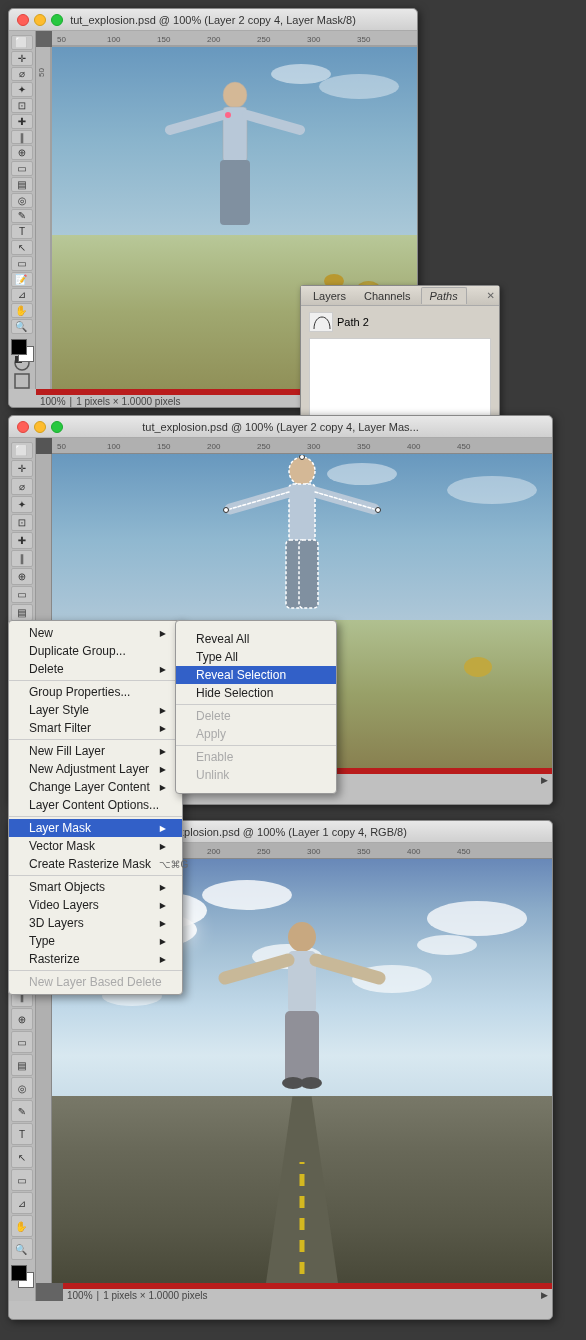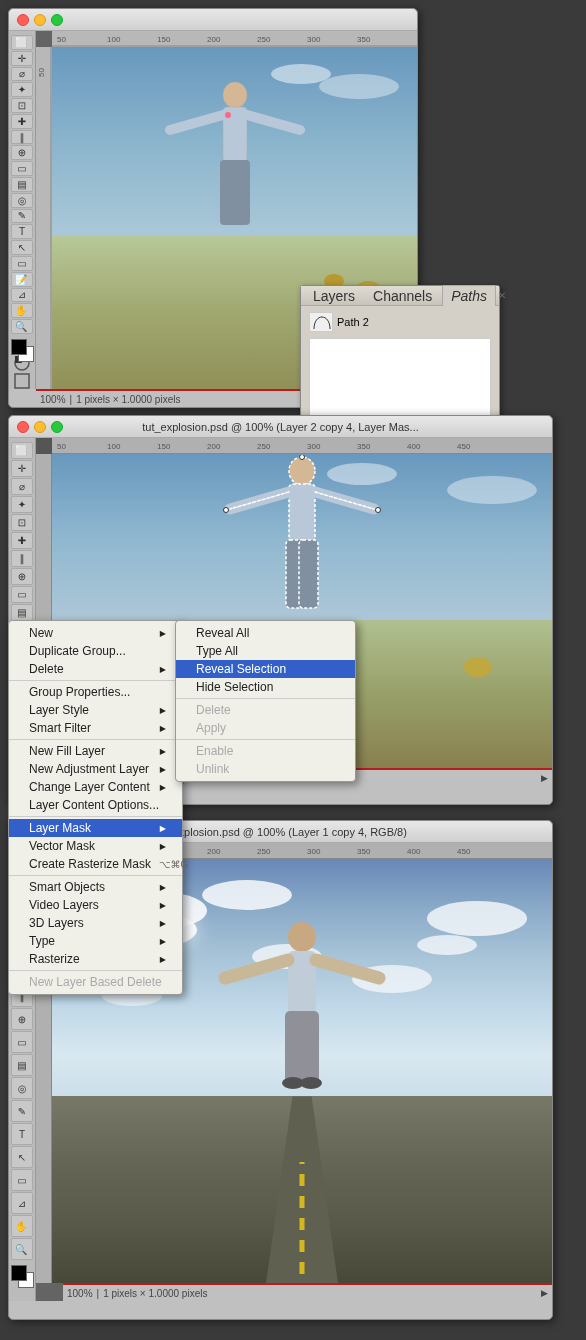--- a/index.html
+++ b/index.html
@@ -103,21 +103,21 @@
     
 
     
     .statusbar {
       position: absolute;
       bottom: 0;
       left: 27px;
       right: 0;
       height: 18px;
       background: #c0c0c0;
-      border-top: 2px solid #b91c1c;
+      border-top: 6px solid #b91c1c;
       display: flex;
       align-items: center;
       padding: 0 4px;
       font-size: 10px;
       color: #444;
       margin-top: 27px;
     }
 
     
     .paths-panel {
@@ -135,21 +135,21 @@
       height: 20px;
       background: linear-gradient(to bottom, #e0dcd4, #c8c4bc);
       border-bottom: 1px solid #aaa;
       display: flex;
       align-items: center;
       padding: 0 4px;
       gap: 2px;
     }
     .panel-tab {
       padding: 2px 8px;
-      font-size: 14px;
+      font-size: 11px;
       color: #333;
       cursor: pointer;
       border-radius: 2px 2px 0 0;
     }
     .panel-tab.active {
       background: #d4d0c8;
       border: 1px solid #aaa;
       border-bottom: none;
       font-style: italic;
     }
@@ -255,26 +255,26 @@
       font-size: 10px;
       color: #666;
       margin-left: 8px;
     }
 
     
     .submenu {
       position: absolute;
       left: 175px;
       top: 620px;
-      width: 181px;
+      width: 162px;
       background: #f0efe8;
       border: 1px solid #999;
       border-radius: 4px;
       box-shadow: 3px 3px 8px rgba(0,0,0,0.4);
-      padding: 3px 0;
+      padding: 9px 0;
       z-index: 101;
     }
     .submenu .menu-item.active {
       background: #3260c8;
       color: white;
     }
 
     
     .window3 {
       position: absolute;
@@ -323,20 +323,21 @@
 </head>
 <body>
 
 <div class="window1">
   <div class="titlebar">
     <div class="traffic-lights">
       <div class="tl tl-red"></div>
       <div class="tl tl-yellow"></div>
       <div class="tl tl-green"></div>
     </div>
+    <span class="titlebar-text">tut_explosion.psd @ 100% (Layer 2 copy 4, Layer Mask/8)</span>
   </div>
 
   <div class="toolbar-left">
     <div class="tool-btn">⬜</div>
     <div class="tool-btn">✛</div>
     <div class="tool-btn">⌀</div>
     <div class="tool-btn">✦</div>
     <div class="tool-btn">⊡</div>
     <div class="tool-btn">✚</div>
     <div class="tool-btn">∥</div>

